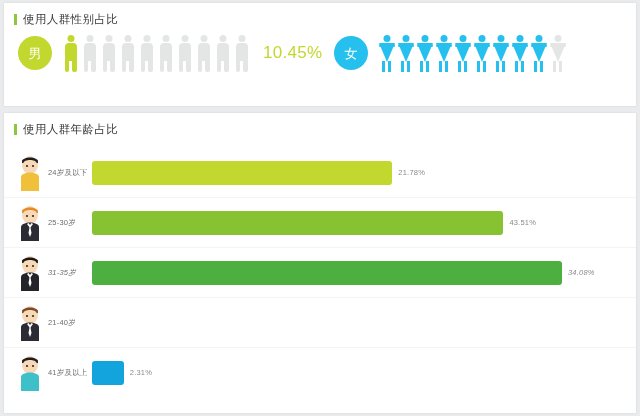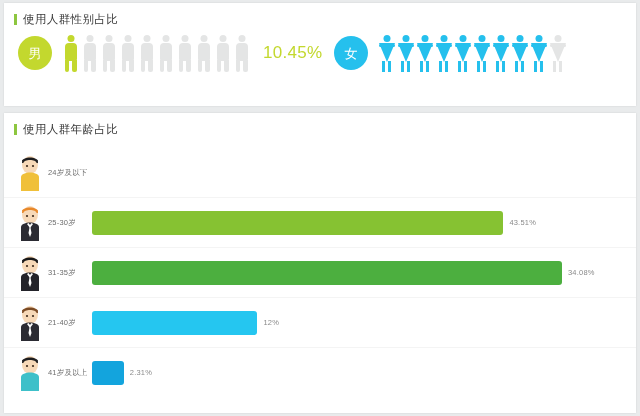--- a/index.html
+++ b/index.html
@@ -257,20 +257,24 @@
         <div class="age-row" style="top: 38px;">
           <div class="avatar"><svg viewBox="0 0 26 38" width="26" height="38">
               <ellipse cx="13" cy="12" rx="8" ry="9" fill="#f7d9b8"></ellipse>
               <path d="M5 11 C5 3, 21 3, 21 11 L21 8 C21 4, 5 4, 5 8 Z" fill="#1d1d1f"></path>
               <path d="M5 10 C5 2.5, 21 2.5, 21 10 L19.5 10 C19.5 6, 6.5 6, 6.5 10 Z" fill="#1d1d1f"></path>
               <circle cx="10" cy="13" r="1.1" fill="#3a2a1d"></circle>
               <circle cx="16" cy="13" r="1.1" fill="#3a2a1d"></circle>
               <path d="M4 38 L4 24 C4 21, 9 19.5, 13 19.5 C17 19.5, 22 21, 22 24 L22 38 Z" fill="#f0c03a"></path>
             </svg></div>
           <div class="age-label">24岁及以下</div>
+          <div class="bar-track">
+            <div class="bar" style="width:300.3697183098592px;background:#c3d82e"></div>
+            <div class="bar-value" style="left:306.3697183098592px">21.78%</div>
+          </div>
         </div>
         <div class="sep" style="top: 84px; position: absolute;"></div>
         <div class="age-row" style="top: 88px;">
           <div class="avatar"><svg viewBox="0 0 26 38" width="26" height="38">
               <ellipse cx="13" cy="12" rx="8" ry="9" fill="#f7d9b8"></ellipse>
               <path d="M5 11 C5 3, 21 3, 21 11 L21 8 C21 4, 5 4, 5 8 Z" fill="#e8882a"></path>
               <path d="M5 10 C5 2.5, 21 2.5, 21 10 L19.5 10 C19.5 6, 6.5 6, 6.5 10 Z" fill="#e8882a"></path>
               <circle cx="10" cy="13" r="1.1" fill="#3a2a1d"></circle>
               <circle cx="16" cy="13" r="1.1" fill="#3a2a1d"></circle>
               <path d="M4 38 L4 24 C4 21, 9 19.5, 13 19.5 C17 19.5, 22 21, 22 24 L22 38 Z" fill="#2b2b33"></path>
@@ -278,21 +282,21 @@
               <path d="M13 22 L13 34 L11.5 30 Z" fill="#ffffff"></path>
               <path d="M13 22 L13 34 L14.5 30 Z" fill="#ffffff"></path>
             </svg></div>
           <div class="age-label">25-30岁</div>
           <div class="bar-track">
             <div class="bar" style="width:411.3879107981221px;background:#86c232"></div>
             <div class="bar-value" style="left:417.3879107981221px">43.51%</div>
           </div>
         </div>
         <div class="sep" style="top: 134px; position: absolute;"></div>
-        <div class="age-row" style="top: 138px;">
+        <div class="age-row" style="top: 138px; font-style: italic;">
           <div class="avatar"><svg viewBox="0 0 26 38" width="26" height="38">
               <ellipse cx="13" cy="12" rx="8" ry="9" fill="#f7d9b8"></ellipse>
               <path d="M5 11 C5 3, 21 3, 21 11 L21 8 C21 4, 5 4, 5 8 Z" fill="#171719"></path>
               <path d="M5 10 C5 2.5, 21 2.5, 21 10 L19.5 10 C19.5 6, 6.5 6, 6.5 10 Z" fill="#171719"></path>
               <circle cx="10" cy="13" r="1.1" fill="#3a2a1d"></circle>
               <circle cx="16" cy="13" r="1.1" fill="#3a2a1d"></circle>
               <path d="M4 38 L4 24 C4 21, 9 19.5, 13 19.5 C17 19.5, 22 21, 22 24 L22 38 Z" fill="#23232a"></path>
               <path d="M10 21 L13 25 L16 21 L14.5 20 L13 22 L11.5 20 Z" fill="#ffffff"></path>
               <path d="M13 22 L13 34 L11.5 30 Z" fill="#ffffff"></path>
               <path d="M13 22 L13 34 L14.5 30 Z" fill="#ffffff"></path>
@@ -310,24 +314,20 @@
               <path d="M5 11 C5 3, 21 3, 21 11 L21 8 C21 4, 5 4, 5 8 Z" fill="#7a4a24"></path>
               <path d="M5 10 C5 2.5, 21 2.5, 21 10 L19.5 10 C19.5 6, 6.5 6, 6.5 10 Z" fill="#7a4a24"></path>
               <circle cx="10" cy="13" r="1.1" fill="#3a2a1d"></circle>
               <circle cx="16" cy="13" r="1.1" fill="#3a2a1d"></circle>
               <path d="M4 38 L4 24 C4 21, 9 19.5, 13 19.5 C17 19.5, 22 21, 22 24 L22 38 Z" fill="#2b2b33"></path>
               <path d="M10 21 L13 25 L16 21 L14.5 20 L13 22 L11.5 20 Z" fill="#ffffff"></path>
               <path d="M13 22 L13 34 L11.5 30 Z" fill="#ffffff"></path>
               <path d="M13 22 L13 34 L14.5 30 Z" fill="#ffffff"></path>
             </svg></div>
           <div class="age-label">21-40岁</div>
-          <div class="bar-track">
-            <div class="bar" style="width:165.49295774647888px;background:#25c6f0"></div>
-            <div class="bar-value" style="left:171.49295774647888px">12%</div>
-          </div>
         </div>
         <div class="sep" style="top: 234px; position: absolute;"></div>
         <div class="age-row" style="top: 238px; text-align: center;">
           <div class="avatar"><svg viewBox="0 0 26 38" width="26" height="38">
               <ellipse cx="13" cy="12" rx="8" ry="9" fill="#f7d9b8"></ellipse>
               <path d="M5 11 C5 3, 21 3, 21 11 L21 8 C21 4, 5 4, 5 8 Z" fill="#1d1d1f"></path>
               <path d="M5 10 C5 2.5, 21 2.5, 21 10 L19.5 10 C19.5 6, 6.5 6, 6.5 10 Z" fill="#1d1d1f"></path>
               <circle cx="10" cy="13" r="1.1" fill="#3a2a1d"></circle>
               <circle cx="16" cy="13" r="1.1" fill="#3a2a1d"></circle>
               <path d="M4 38 L4 24 C4 21, 9 19.5, 13 19.5 C17 19.5, 22 21, 22 24 L22 38 Z" fill="#3ec0c9"></path>

